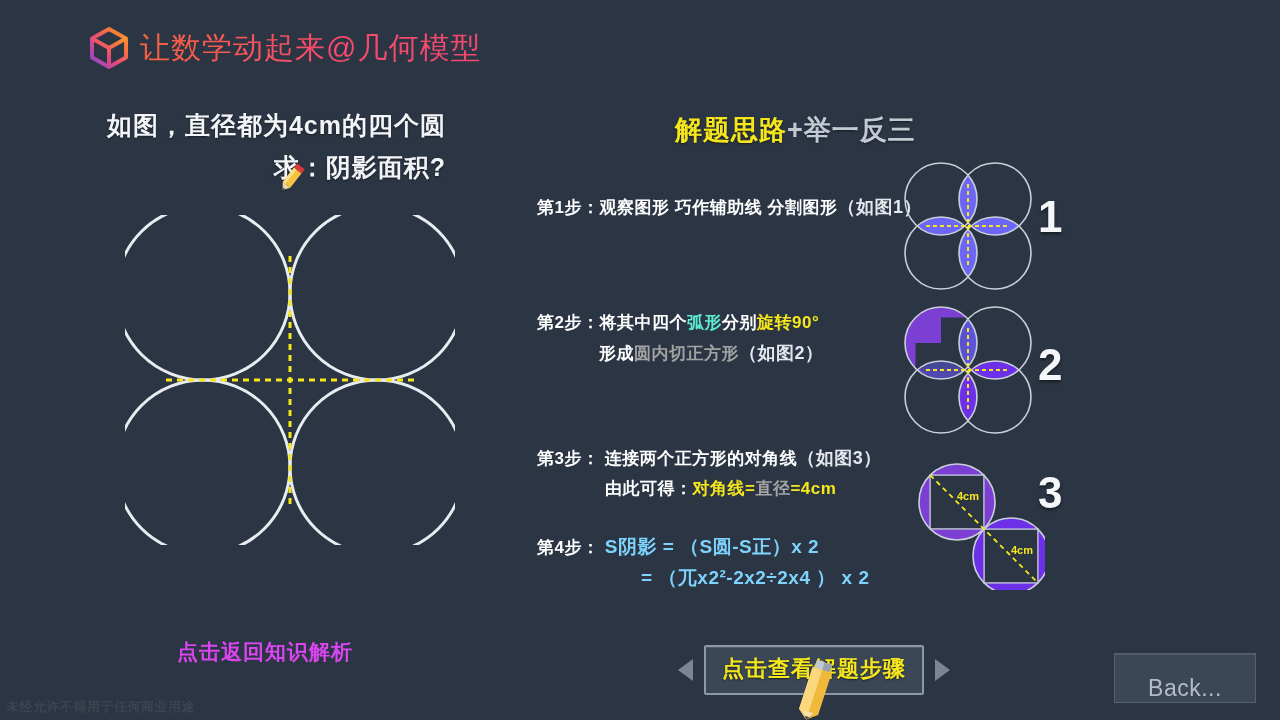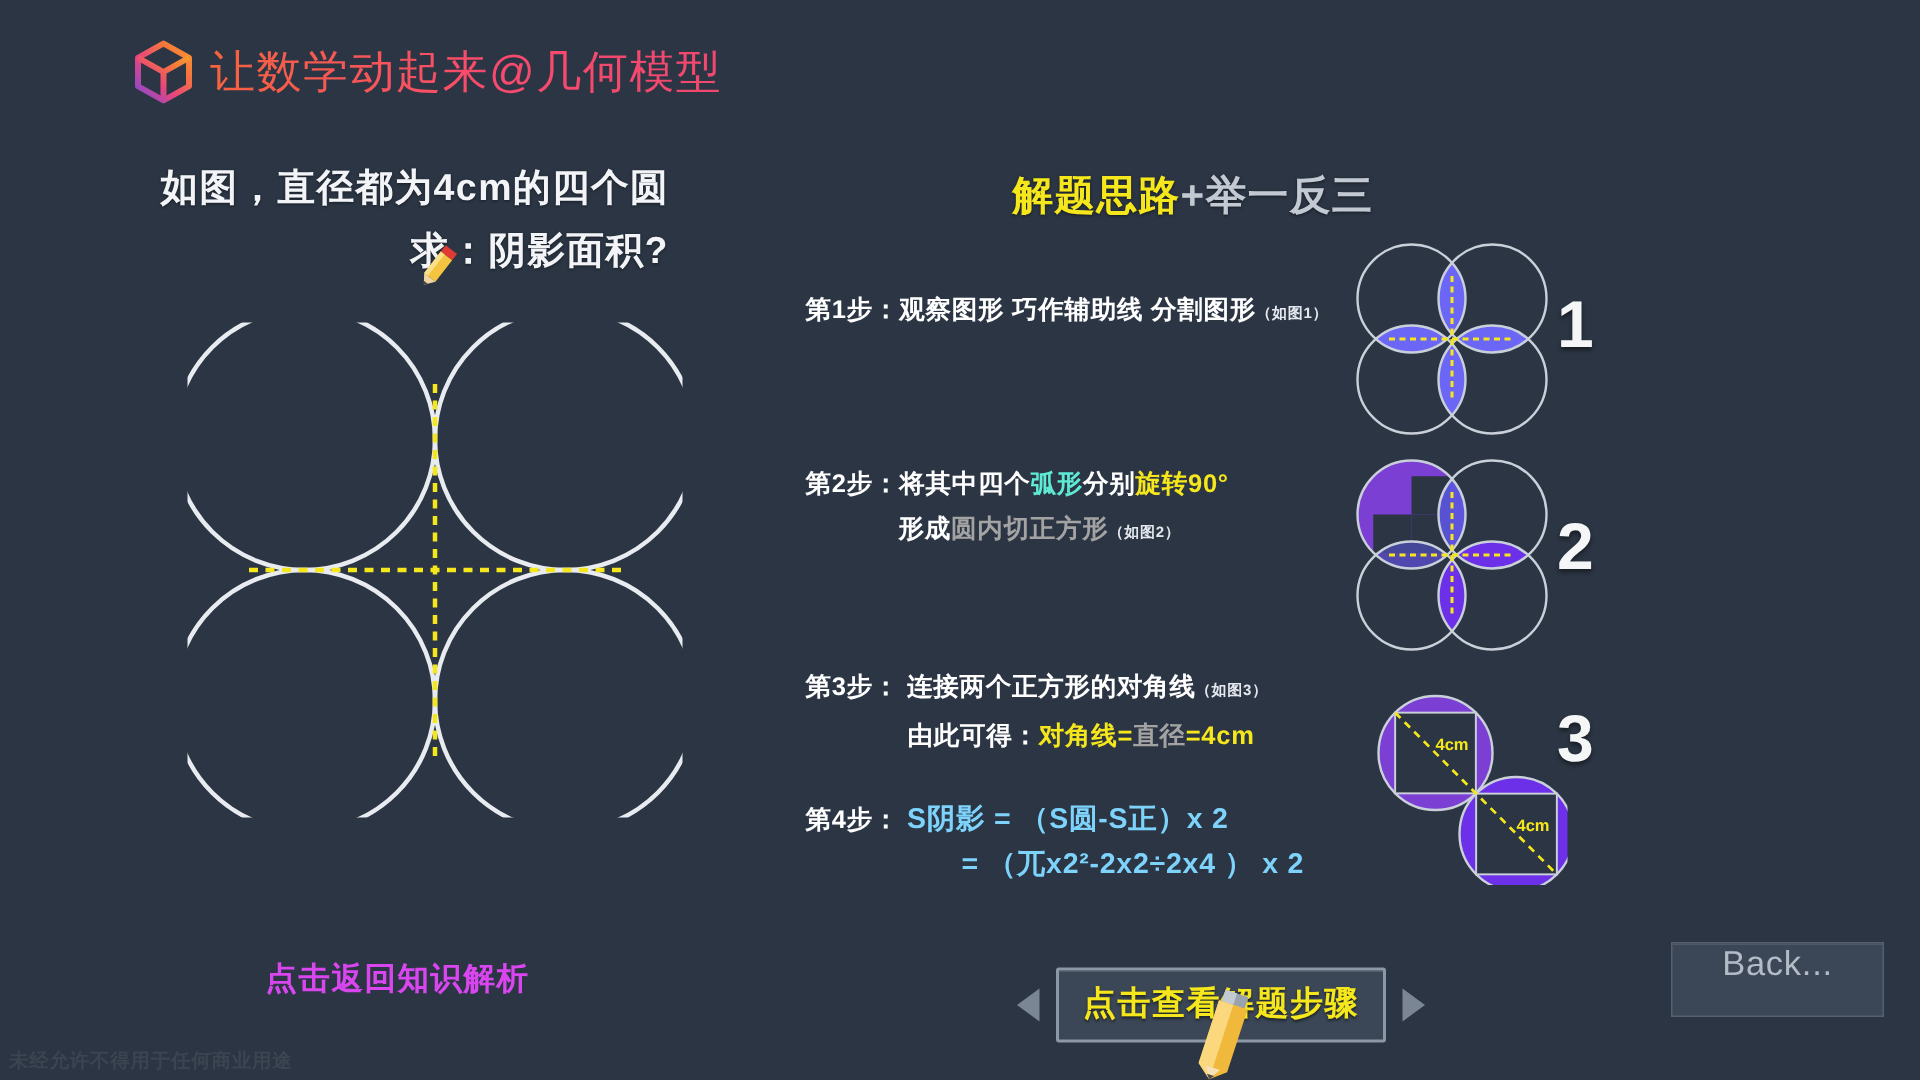--- a/index.html
+++ b/index.html
@@ -35,21 +35,21 @@
   .right-head{position:absolute;left:659px;top:112px;white-space:nowrap;margin-left:16px;}
   .right-head span{font-size:27px;font-weight:bold;letter-spacing:1px;}
   .rh-yellow{color:#f5e71c;text-shadow:0 1px 2px rgba(0,0,0,.5);}
   .rh-plus{color:#c2c9d2;}
   .rh-grey{color:#c2c9d2;text-shadow:0 1px 2px rgba(0,0,0,.5);}
 
   .step{position:absolute;left:537px;white-space:nowrap;}
   .step .row{font-size:17px;font-weight:bold;color:#ffffff;line-height:30px;letter-spacing:.5px;}
   .step .row.indent{padding-left:62px;}
   .step .row.indent2{padding-left:68px;}
-  .note{font-size:10px;font-weight:bold;color:#e4e8ee;}
+  .note{font-size:18px;font-weight:bold;color:#e4e8ee;}
   .c-purple{color:#5eead4;}
   .c-yellow{color:#f5e71c;}
   .c-cyan{color:#a3a3a3;}
 
   .formula{font-size:19px;font-weight:bold;color:#7dd3fc;letter-spacing:.5px;}
 
   
   .mini{position:absolute;}
   .bignum{
     position:absolute;color:#f4f6f8;font-size:44px;font-weight:bold;
@@ -72,24 +72,24 @@
     border-radius:2px;
     box-shadow:inset 0 1px 0 rgba(255,255,255,.12);
   }
   .main-btn-label{
     font-size:22px;font-weight:bold;color:#f5e71c;letter-spacing:1px;
     text-shadow:0 1px 2px rgba(0,0,0,.55);white-space:nowrap;
   }
   .pencil-b{position:absolute;left:793px;top:655px;width:46px;height:68px;}
 
   .back-btn{
-    position:absolute;left:1114px;top:628px;width:140px;height:48px;
+    position:absolute;left:1114px;top:653px;width:140px;height:48px;
     background:#3b4756;border:1px solid #55606e;
     box-shadow:inset 0 1px 0 rgba(255,255,255,.10);
-    display:flex;align-items:flex-start;justify-content:center;
+    display:flex;align-items:flex-end;justify-content:center;
   }
   .back-btn-label{font-size:23px;color:#b2bbc6;letter-spacing:.5px;}
 
   .watermark{
     position:absolute;left:6px;top:698px;
     font-size:13px;font-weight:bold;color:#3b4552;letter-spacing:.5px;
   }
 </style>
 </head>
 <body>

